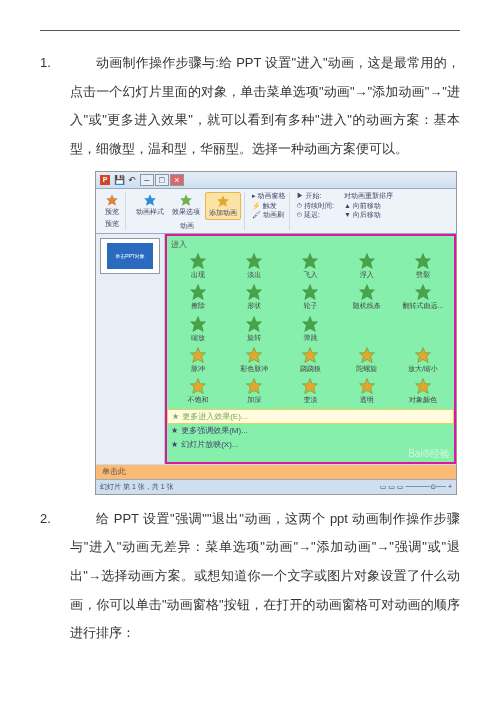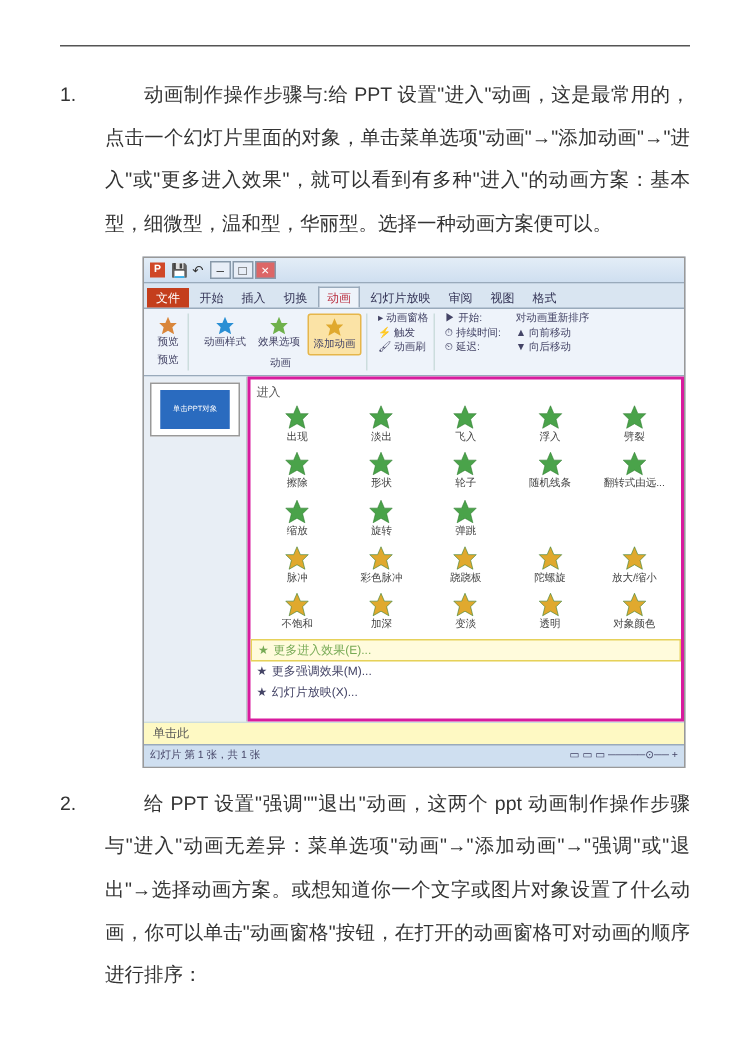--- a/index.html
+++ b/index.html
@@ -85,33 +85,33 @@
   }
   .ribbon-big-btn.highlight{background:#fbe3a6;border:1px solid #e6b64a;border-radius:2px;}
   .ribbon-label{font-size:7px;color:#446;}
   .star-ico{width:14px;height:14px;display:flex;align-items:center;justify-content:center;}
   .ribbon-small{display:flex;flex-direction:column;gap:1px;font-size:7px;color:#446;}
   .ribbon-small .row{display:flex;align-items:center;gap:2px;}
   .workspace{display:flex;height:230px;}
   .slide-panel{width:60px;background:#e8eef5;border-right:1px solid #bcc;padding:4px;}
   .thumb{border:1px solid #999;background:#fff;height:34px;margin-bottom:4px;display:flex;align-items:center;justify-content:center;}
   .thumb-inner{width:44px;height:24px;background:#2a6bbf;border:1px solid #2a6bbf;display:flex;align-items:center;justify-content:center;color:#fff;font-size:5px;}
-  .gallery{flex:1;background:#ffffff;border:2px solid #d81b9e;overflow:hidden;}
+  .gallery{flex:1;background:#86efac;border:2px solid #d81b9e;overflow:hidden;}
   .gallery-section{padding:2px 4px;}
   .gallery-head{font-size:8px;color:#555;padding:2px 0;}
   .gallery-grid{display:grid;grid-template-columns:repeat(5,1fr);gap:4px 2px;}
   .g-item{display:flex;flex-direction:column;align-items:center;gap:1px;}
   .g-label{font-size:7px;color:#444;}
   .star{width:18px;height:18px;}
   .more-row{background:#fffbdc;border:1px solid #e6d15a;padding:2px 4px;font-size:8px;color:#7a5;display:flex;align-items:center;gap:3px;margin-top:2px;}
   .plain-row{padding:2px 4px;font-size:8px;color:#446;display:flex;align-items:center;gap:3px;}
   .statusbar{background:#cfdff0;height:14px;border-top:1px solid #9ab;display:flex;align-items:center;padding:0 4px;font-size:7px;color:#446;justify-content:space-between;}
   .watermark{position:relative;}
   .wm-text{position:absolute;right:6px;bottom:34px;color:#fff;font-size:10px;opacity:.6;}
-  .below-text{font-size:8px;color:#555;padding:2px 6px;background:#fef9c3;border-top:1px solid #cdd;}
+  .below-text{font-size:8px;color:#555;padding:2px 6px;background:#fdba74;border-top:1px solid #cdd;}
 </style>
 </head>
 <body>
 
 <div class="hr-top"></div>
 
 <div class="list-item">
   <div class="list-num">1.</div>
   <div class="list-body">动画制作操作步骤与:给 PPT 设置"进入"动画，这是最常用的，点击一个幻灯片里面的对象，单击菜单选项"动画"→"添加动画"→"进入"或"更多进入效果"，就可以看到有多种"进入"的动画方案：基本型，细微型，温和型，华丽型。选择一种动画方案便可以。</div>
 </div>
@@ -120,31 +120,20 @@
 
   <div class="titlebar">
     <div class="p-icon">P</div>
     <div style="margin-right:3px;">💾</div>
     <div style="margin-right:3px;">↶</div>
     <div class="win-btn">‒</div>
     <div class="win-btn">□</div>
     <div class="win-btn" style="background:#d66;color:#fff;">×</div>
   </div>
 
-  <div class="ribbon-tabs">
-    <div class="file-tab">文件</div>
-    <div class="tab">开始</div>
-    <div class="tab">插入</div>
-    <div class="tab">切换</div>
-    <div class="tab active">动画</div>
-    <div class="tab">幻灯片放映</div>
-    <div class="tab">审阅</div>
-    <div class="tab">视图</div>
-    <div class="tab">格式</div>
-  </div>
 
   <div class="ribbon">
     <div class="ribbon-group">
       <div class="ribbon-big-btn">
         <div class="star-ico">
             <svg viewBox="0 0 24 24">
               <polygon points="12,2 15,9 22,9 17,14 19,22 12,18 5,22 7,14 2,9 9,9" fill="#d9863b"></polygon>
             </svg>
           </div>
         <div class="ribbon-label">预览</div>

